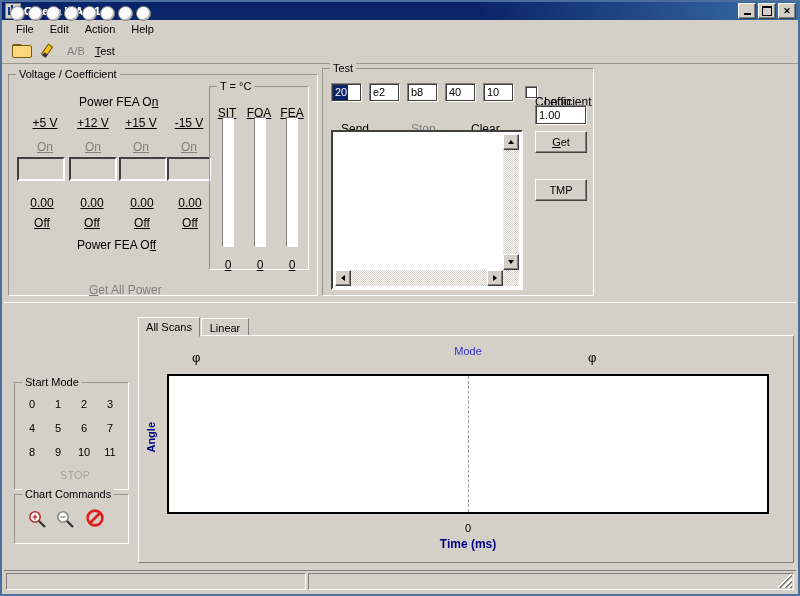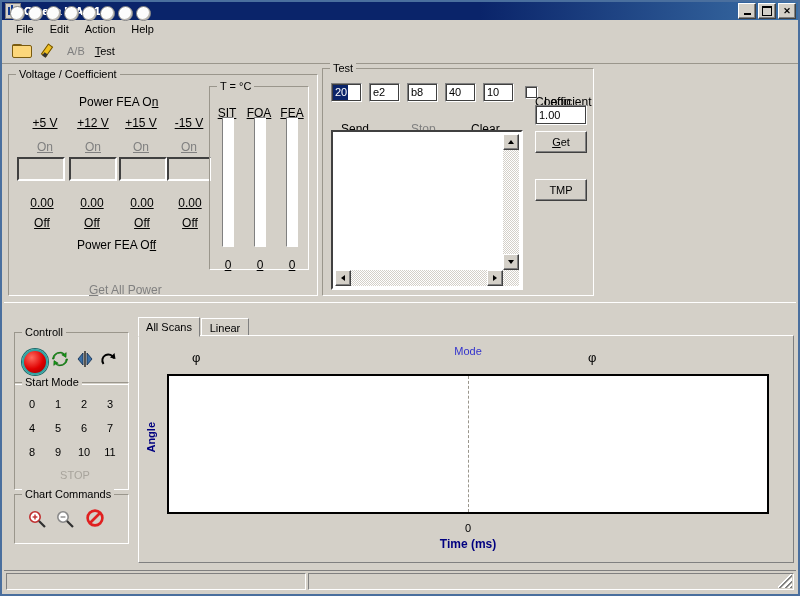--- a/index.html
+++ b/index.html
@@ -357,43 +357,20 @@
     <div class="led"></div>
     <div class="led"></div>
     <div class="led"></div>
     <div class="led"></div>
     <div class="led"></div>
     <div class="led"></div>
     <div class="led"></div>
     <div class="led"></div>
   </div>
 
-  <div class="group ctrlgrp">
-    <div class="glab">Controll</div>
-    <div class="ico ico-red" style="left:7px;top:16px;"></div>
-    <div class="ico refresh" style="left:35px;top:16px;">
-      <svg width="20" height="20" viewBox="0 0 20 20">
-        <path d="M4 10a6 6 0 0 1 10-4.4l-2.2.2 4.2 2.6.2-4.8-1.4 1.3A7.6 7.6 0 0 0 2.4 10z" fill="#16a016" stroke="#0a5c0a" stroke-width="0.6"></path>
-        <path d="M16 10a6 6 0 0 1-10 4.4l2.2-.2-4.2-2.6-.2 4.8 1.4-1.3A7.6 7.6 0 0 0 17.6 10z" fill="#16a016" stroke="#0a5c0a" stroke-width="0.6"></path>
-      </svg>
-    </div>
-    <div class="ico swap" style="left:60px;top:17px;">
-      <svg width="20" height="18" viewBox="0 0 20 18">
-        <path d="M8 3 L3 9 L8 15 Z" fill="#3a6ea5" stroke="#102a4a" stroke-width="0.8"></path>
-        <path d="M12 3 L17 9 L12 15 Z" fill="#3a6ea5" stroke="#102a4a" stroke-width="0.8"></path>
-        <line x1="10" y1="1" x2="10" y2="17" stroke="#000" stroke-width="1.2"></line>
-      </svg>
-    </div>
-    <div class="ico curve" style="left:85px;top:17px;">
-      <svg width="18" height="18" viewBox="0 0 18 18">
-        <path d="M3.5 14 A6 6 0 1 1 14 8.5" fill="none" stroke="#000" stroke-width="2"></path>
-        <path d="M14.5 3 L15.5 9 L10 7.5 Z" fill="#000"></path>
-      </svg>
-    </div>
-  </div>
 
   <div class="group startgrp">
     <div class="glab">Start Mode</div>
     <div class="smbtn" style="left:6px;top:15px;">0</div>
     <div class="smbtn" style="left:32px;top:15px;">1</div>
     <div class="smbtn" style="left:58px;top:15px;">2</div>
     <div class="smbtn" style="left:84px;top:15px;">3</div>
     <div class="smbtn" style="left:6px;top:39px;">4</div>
     <div class="smbtn" style="left:32px;top:39px;">5</div>
     <div class="smbtn" style="left:58px;top:39px;">6</div>

